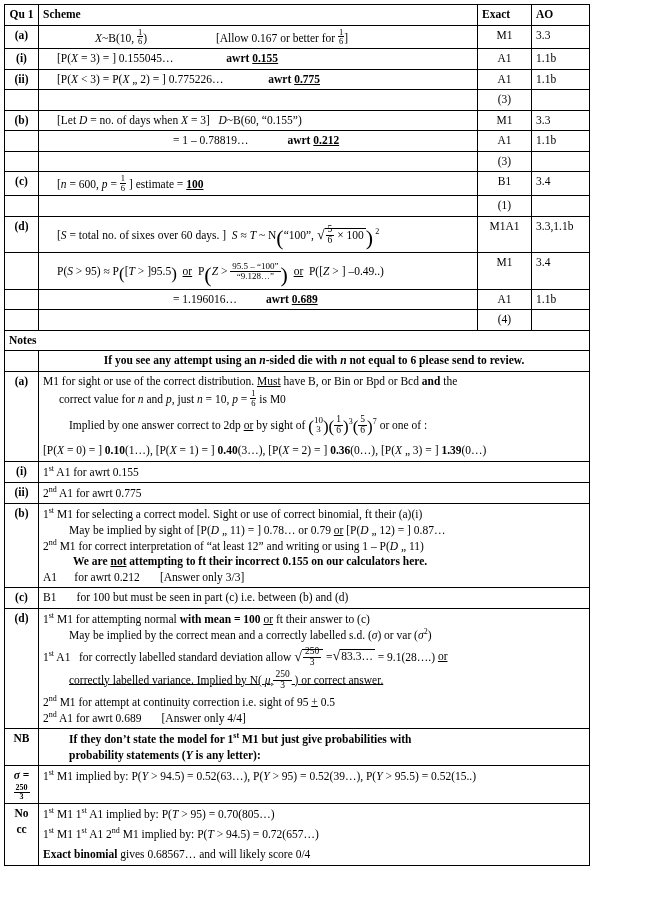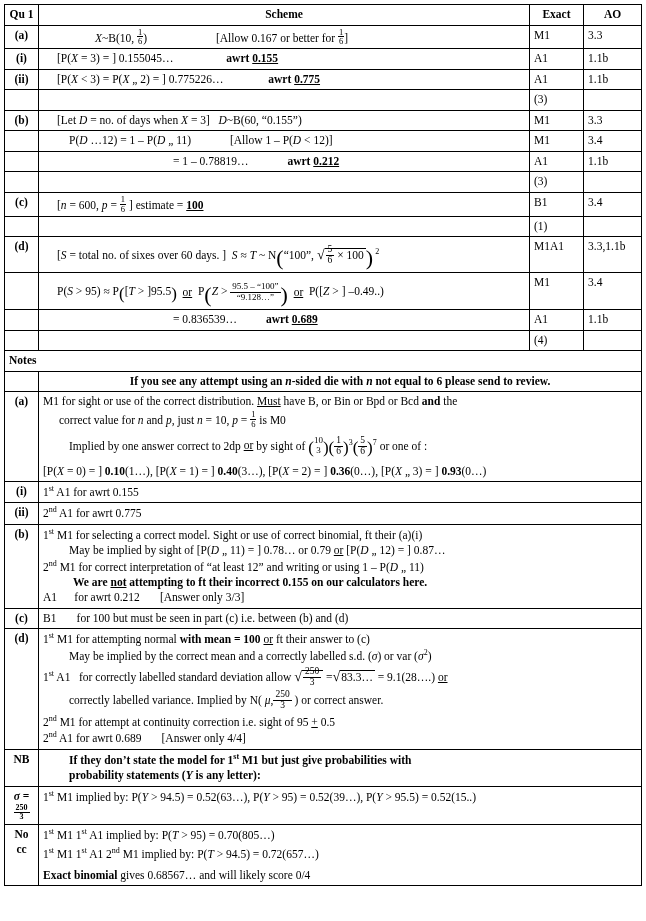--- a/index.html
+++ b/index.html
@@ -1,24 +1,24 @@
 <!DOCTYPE html>
 <html><head>
 <meta charset="utf-8">
 <style>
   html,body{margin:0;padding:0;background:#fff;}
   body{width:646px;font-family:"Liberation Serif", serif;color:#000;}
   .page{width:646px;box-sizing:border-box;padding:4px 4px 6px 4px;}
-  table.ms{border-collapse:collapse;width:638px;table-layout:fixed;border-radius:22px;}
+  table.ms{border-collapse:collapse;width:586px;table-layout:fixed;border-radius:22px;}
   table.ms td,table.ms th{border:1px solid #000;vertical-align:top;padding:2px 4px;font-size:11.5px;line-height:1.35;}
   .c-lbl{width:34px;text-align:center;font-weight:bold;}
   .c-sch{}
-  .c-mk{width:52px;text-align:left;}
+  .c-mk{width:52px;text-align:center;}
   .c-ao{width:56px;text-align:left;padding-left:6px;}
-  th{font-weight:bold;text-align:center;font-size:12px;}
+  th{font-weight:bold;text-align:left;font-size:12px;}
   .hdr-qu{text-align:center;}
   .ital{font-style:italic;}
   .bold{font-weight:bold;}
   .ul{text-decoration:underline;margin-top:29px;}
   .bu{font-weight:bold;text-decoration:underline;}
   .ctr{text-align:center;}
   .frac{display:inline-block;vertical-align:-0.35em;text-align:center;font-size:8.5px;line-height:1.05;}
   .frac .num{display:block;border-bottom:1px solid #000;padding:0 1px;}
   .frac .den{display:block;padding:0 1px;}
   .fracb{display:inline-block;vertical-align:-0.45em;text-align:center;font-size:9.5px;line-height:1.05;}
@@ -103,29 +103,20 @@
 
   <tr>
     <td class="c-lbl">(b)</td>
     <td class="c-sch">
       <span style="display:inline-block;padding-left:14px;">[Let <span class="ital">D</span> = no. of days when <span class="ital">X</span> = 3]&nbsp;&nbsp; <span class="ital">D</span>~B(60, “0.155”)</span>
     </td>
     <td class="c-mk">M1</td>
     <td class="c-ao">3.3</td>
   </tr>
 
-  <tr>
-    <td class="c-lbl">&nbsp;</td>
-    <td class="c-sch">
-      <span style="display:inline-block;padding-left:26px;">P(<span class="ital">D</span> …12) = 1 – P(<span class="ital">D</span> „ 11)</span>
-      <span style="display:inline-block;padding-left:36px;">[Allow 1 – P(<span class="ital">D</span> &lt; 12)]</span>
-    </td>
-    <td class="c-mk">M1</td>
-    <td class="c-ao">3.4</td>
-  </tr>
 
   <tr>
     <td class="c-lbl">&nbsp;</td>
     <td class="c-sch">
       <span style="display:inline-block;padding-left:130px;">= 1 – 0.78819…</span>
       <span style="display:inline-block;padding-left:36px;" class="bold">awrt <span class="ul">0.212</span></span>
     </td>
     <td class="c-mk">A1</td>
     <td class="c-ao">1.1b</td>
   </tr>
@@ -172,21 +163,21 @@
         P<span class="bigparen">(</span><span class="ital">Z</span> &gt; <span class="fracb" style="font-size:9px;"><span class="num">95.5 – “100”</span><span class="den">“9.128…”</span></span><span class="bigparen">)</span>&nbsp; <span class="ul">or</span>&nbsp; P([<span class="ital">Z</span> &gt; ] –0.49..)
       </span>
     </td>
     <td class="c-mk">M1</td>
     <td class="c-ao">3.4</td>
   </tr>
 
   <tr>
     <td class="c-lbl">&nbsp;</td>
     <td class="c-sch">
-      <span style="display:inline-block;padding-left:130px;">= 0.836539…</span>
+      <span style="display:inline-block;padding-left:130px;">= 1.196016…</span>
       <span style="display:inline-block;padding-left:26px;" class="bold">awrt <span class="ul">0.689</span></span>
     </td>
     <td class="c-mk">A1</td>
     <td class="c-ao">1.1b</td>
   </tr>
 
   <tr>
     <td class="c-lbl">&nbsp;</td>
     <td class="c-sch">&nbsp;</td>
     <td class="c-mk">(4)</td>
@@ -206,21 +197,21 @@
   </tr>
 
   <tr>
     <td class="n-lbl">(a)</td>
     <td class="n-body" colspan="3">
       <span class="blk">M1  for sight or use of the correct distribution.  <span class="ul">Must</span> have B, or Bin or Bpd or Bcd <span class="bold">and</span> the</span>
       <span class="indent3">correct value for <span class="ital">n</span> and <span class="ital">p</span>, just <span class="ital">n</span> = 10, <span class="ital">p</span> = <span class="frac"><span class="num">1</span><span class="den">6</span></span> is M0</span>
       <span class="sp"></span>
       <span class="indent1" style="padding-top:2px;padding-bottom:2px;">Implied by one answer correct to 2dp <span class="ul">or</span> by sight of <span class="medparen">(</span><span class="binom"><span>10</span><span>3</span></span><span class="medparen">)</span><span class="medparen">(</span><span class="fracb"><span class="num">1</span><span class="den">6</span></span><span class="medparen">)</span><span class="sup">3</span><span class="medparen">(</span><span class="fracb"><span class="num">5</span><span class="den">6</span></span><span class="medparen">)</span><span class="sup">7</span> or one of :</span>
       <span class="sp"></span>
-      <span class="blk">[P(<span class="ital">X</span> = 0) = ] <span class="bold">0.10</span>(1…), [P(<span class="ital">X</span> = 1) = ] <span class="bold">0.40</span>(3…), [P(<span class="ital">X</span> = 2) = ] <span class="bold">0.36</span>(0…), [P(<span class="ital">X</span> „ 3) = ] <span class="bold">0.93</span>(0…)</span>
+      <span class="blk">[P(<span class="ital">X</span> = 0) = ] <span class="bold">0.10</span>(1…), [P(<span class="ital">X</span> = 1) = ] <span class="bold">0.40</span>(3…), [P(<span class="ital">X</span> = 2) = ] <span class="bold">0.36</span>(0…), [P(<span class="ital">X</span> „ 3) = ] <span class="bold">1.39</span>(0…)</span>
     </td>
   </tr>
 
   <tr>
     <td class="n-lbl">(i)</td>
     <td class="n-body" colspan="3">
       1<span class="sup">st</span> A1  for  awrt 0.155
     </td>
   </tr>
 
@@ -248,21 +239,21 @@
       B1&nbsp;&nbsp;&nbsp;&nbsp;&nbsp;&nbsp; for 100 but must be seen in part (c) i.e. between (b) and (d)
     </td>
   </tr>
 
   <tr>
     <td class="n-lbl">(d)</td>
     <td class="n-body" colspan="3">
       <span class="blk">1<span class="sup">st</span> M1  for attempting normal <span class="bold">with mean = 100</span> <span class="ul">or</span> ft their answer to (c)</span>
       <span class="indent1">May be implied by the correct mean and a correctly labelled s.d. (<span class="ital">σ</span>)  or var (<span class="ital">σ</span><span class="sup">2</span>)</span>
       <span class="blk" style="padding-top:3px;">1<span class="sup">st</span> A1&nbsp;&nbsp; for correctly labelled standard deviation allow <span class="sqrt"><span class="rad">√</span><span class="body"><span class="fracb"><span class="num">250</span><span class="den">3</span></span></span></span> =<span class="sqrt"><span class="rad">√</span><span class="body">83.3…</span></span> =  9.1(28….) <span class="ul">or</span></span>
-      <span class="indent1" style="padding-top:2px;">correctly labelled variance.  Implied by N( <span class="ital">μ</span>,<span class="fracb"><span class="num">250</span><span class="den">3</span></span> ) or correct answer.</span>
+      <span class="indent1" style="padding-top:2px;text-decoration:underline;">correctly labelled variance.  Implied by N( <span class="ital">μ</span>,<span class="fracb"><span class="num">250</span><span class="den">3</span></span> ) or correct answer.</span>
       <span class="blk" style="padding-top:3px;">2<span class="sup">nd</span> M1  for attempt at continuity correction i.e. sight of 95 <span style="text-decoration:underline;">+</span> 0.5</span>
       <span class="blk">2<span class="sup">nd</span> A1  for awrt 0.689&nbsp;&nbsp;&nbsp;&nbsp;&nbsp;&nbsp; [Answer only 4/4]</span>
     </td>
   </tr>
 
   <tr>
     <td class="n-lbl">NB</td>
     <td class="n-body bold" colspan="3">
       <span class="indent3" style="padding-left:26px;">If they don’t state the model for 1<span class="sup">st</span> M1 but just give probabilities with</span>
       <span class="indent3" style="padding-left:26px;">probability statements (<span class="ital">Y</span> is any letter):</span>

